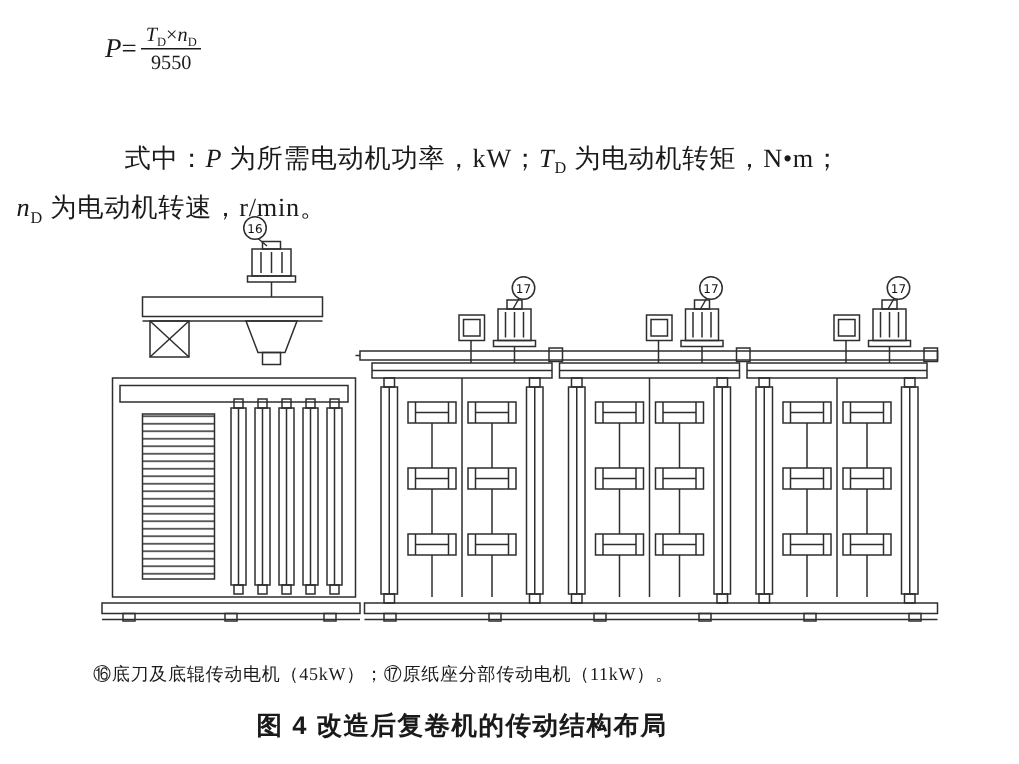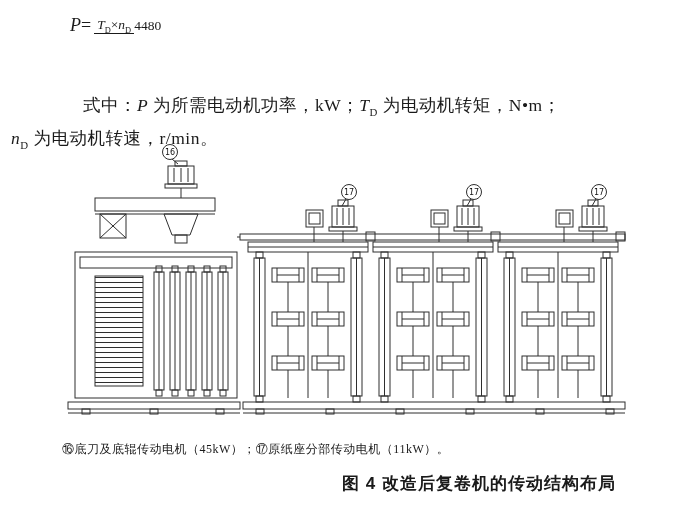--- a/index.html
+++ b/index.html
@@ -14,53 +14,53 @@
   }
   .var { font-style: italic; font-family: "Liberation Serif", "DejaVu Serif", serif; }
   sub { font-size: 0.62em; line-height: 0; }
 
   .formula {
     position: absolute; left: 70px; top: 15px;
     font-size: 18px;
     display: flex; align-items: center; gap: 3px;
   }
   .frac {
-    display: inline-flex; flex-direction: row; align-items: center;
+    display: inline-flex; flex-direction: column; align-items: center;
     font-size: 13.5px; line-height: 1.15;
   }
   .frac .num { border-bottom: 1.3px solid #1a1a1a; padding: 0 3px 1px 3px; }
   .frac .den { padding-top: 1px; }
 
   .paragraph {
     position: absolute; left: 11px; top: 71px; width: 645px;
     font-size: 17.5px; line-height: 33px;
     text-indent: 72px; letter-spacing: 0.5px;
   }
 
   .diagram { position: absolute; left: 58px; top: 140px; width: 580px; height: 300px; }
 
   .note {
     position: absolute; left: 62px; top: 441px;
     font-size: 12px; letter-spacing: 0.5px;
   }
   .figcap {
     position: absolute; left: 0; top: 472px; width: 616px;
-    text-align: right; font-weight: bold; font-size: 17px;
+    text-align: center; font-weight: bold; font-size: 17px;
     font-family: "Liberation Sans", "DejaVu Sans", sans-serif;
     letter-spacing: 1px;
   }
 </style>
 </head>
 <body>
 
 <div class="formula">
   <span><span class="var">P</span><span>=</span></span>
   <span class="frac">
     <span class="num"><span class="var">T</span><sub>D</sub><span>×</span><span class="var">n</span><sub>D</sub></span>
-    <span class="den">4480</span>
+    <span class="den">9550</span>
   </span>
 </div>
 
 <p class="paragraph"><span>式中：</span><span class="var">P</span><span> 为所需电动机功率，kW；</span><span class="var">T</span><sub>D</sub><span> 为电动机转矩，N•m；</span><br><span class="var">n</span><sub>D</sub><span> 为电动机转速，r/min。</span></p>
 
 <svg class="diagram" viewBox="0 0 580 300" fill="none" stroke="#2e2e2e" stroke-width="1">
   <defs>
     <pattern id="hlines" width="6" height="5" patternUnits="userSpaceOnUse">
       <line x1="0" y1="2.5" x2="6" y2="2.5" stroke="#2e2e2e" stroke-width="1"></line>
     </pattern>

